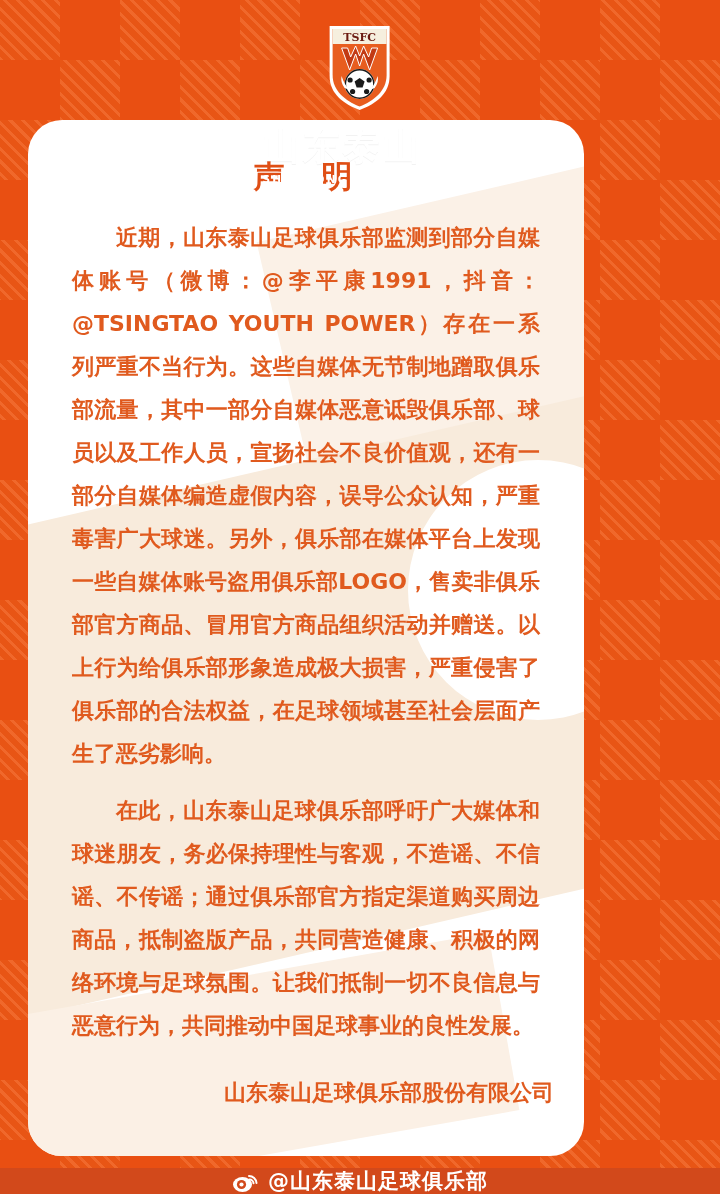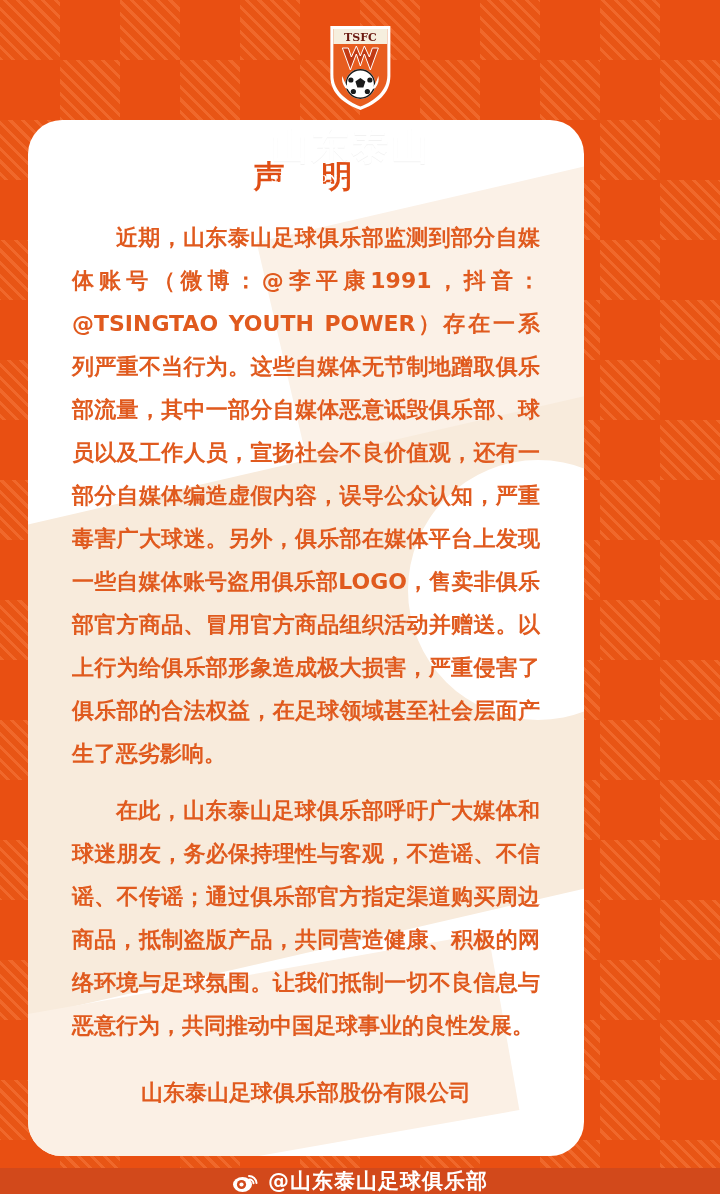--- a/index.html
+++ b/index.html
@@ -12,21 +12,21 @@
       repeating-linear-gradient(45deg, #F0682B 0 3px, #E85515 3px 9px);
     background-size:120px 120px, auto;
   }
 
   
   .header-logo{
     position:absolute;top:24px;left:50%;transform:translateX(-50%);
     display:flex;align-items:center;gap:15px;z-index:2;flex-direction:column;
   }
   .crest{display:block;}
-  .wordmark{display:flex;flex-direction:column;font-family:Liberation Serif, serif;}
+  .wordmark{display:flex;flex-direction:column;}
   .club-name{
     color:#fff;font-size:37px;font-weight:800;letter-spacing:3px;
     line-height:1.1;white-space:nowrap;text-shadow:0 1px 0 rgba(0,0,0,0.05);
   }
   .club-en{
     color:#fff;font-size:10.5px;font-weight:700;letter-spacing:2.2px;
     margin-top:5px;white-space:nowrap;
   }
 
   
@@ -47,21 +47,21 @@
     font-size:31px;font-weight:800;color:#DF4E15;
     letter-spacing:6px;word-spacing:14px;
   }
   .stmt-body p{
     margin:14px;text-indent:2em;
     font-size:22px;line-height:43px;font-weight:700;
     color:#E05A1E;text-align:justify;
   }
   .signature{margin-top:32px;}
   .sign-name{
-    text-align:center;font-size:22px;font-weight:700;color:#E05A1E;line-height:1.3;
+    text-align:right;font-size:22px;font-weight:700;color:#E05A1E;line-height:1.3;
   }
 
   
   .footer-bar{
     position:absolute;left:0;right:0;bottom:0;height:26px;
     background:#D2491B;display:flex;align-items:center;justify-content:center;gap:9px;
     z-index:2;
   }
   .footer-text{color:#fff;font-size:21px;font-weight:700;letter-spacing:1px;}
 </style>

